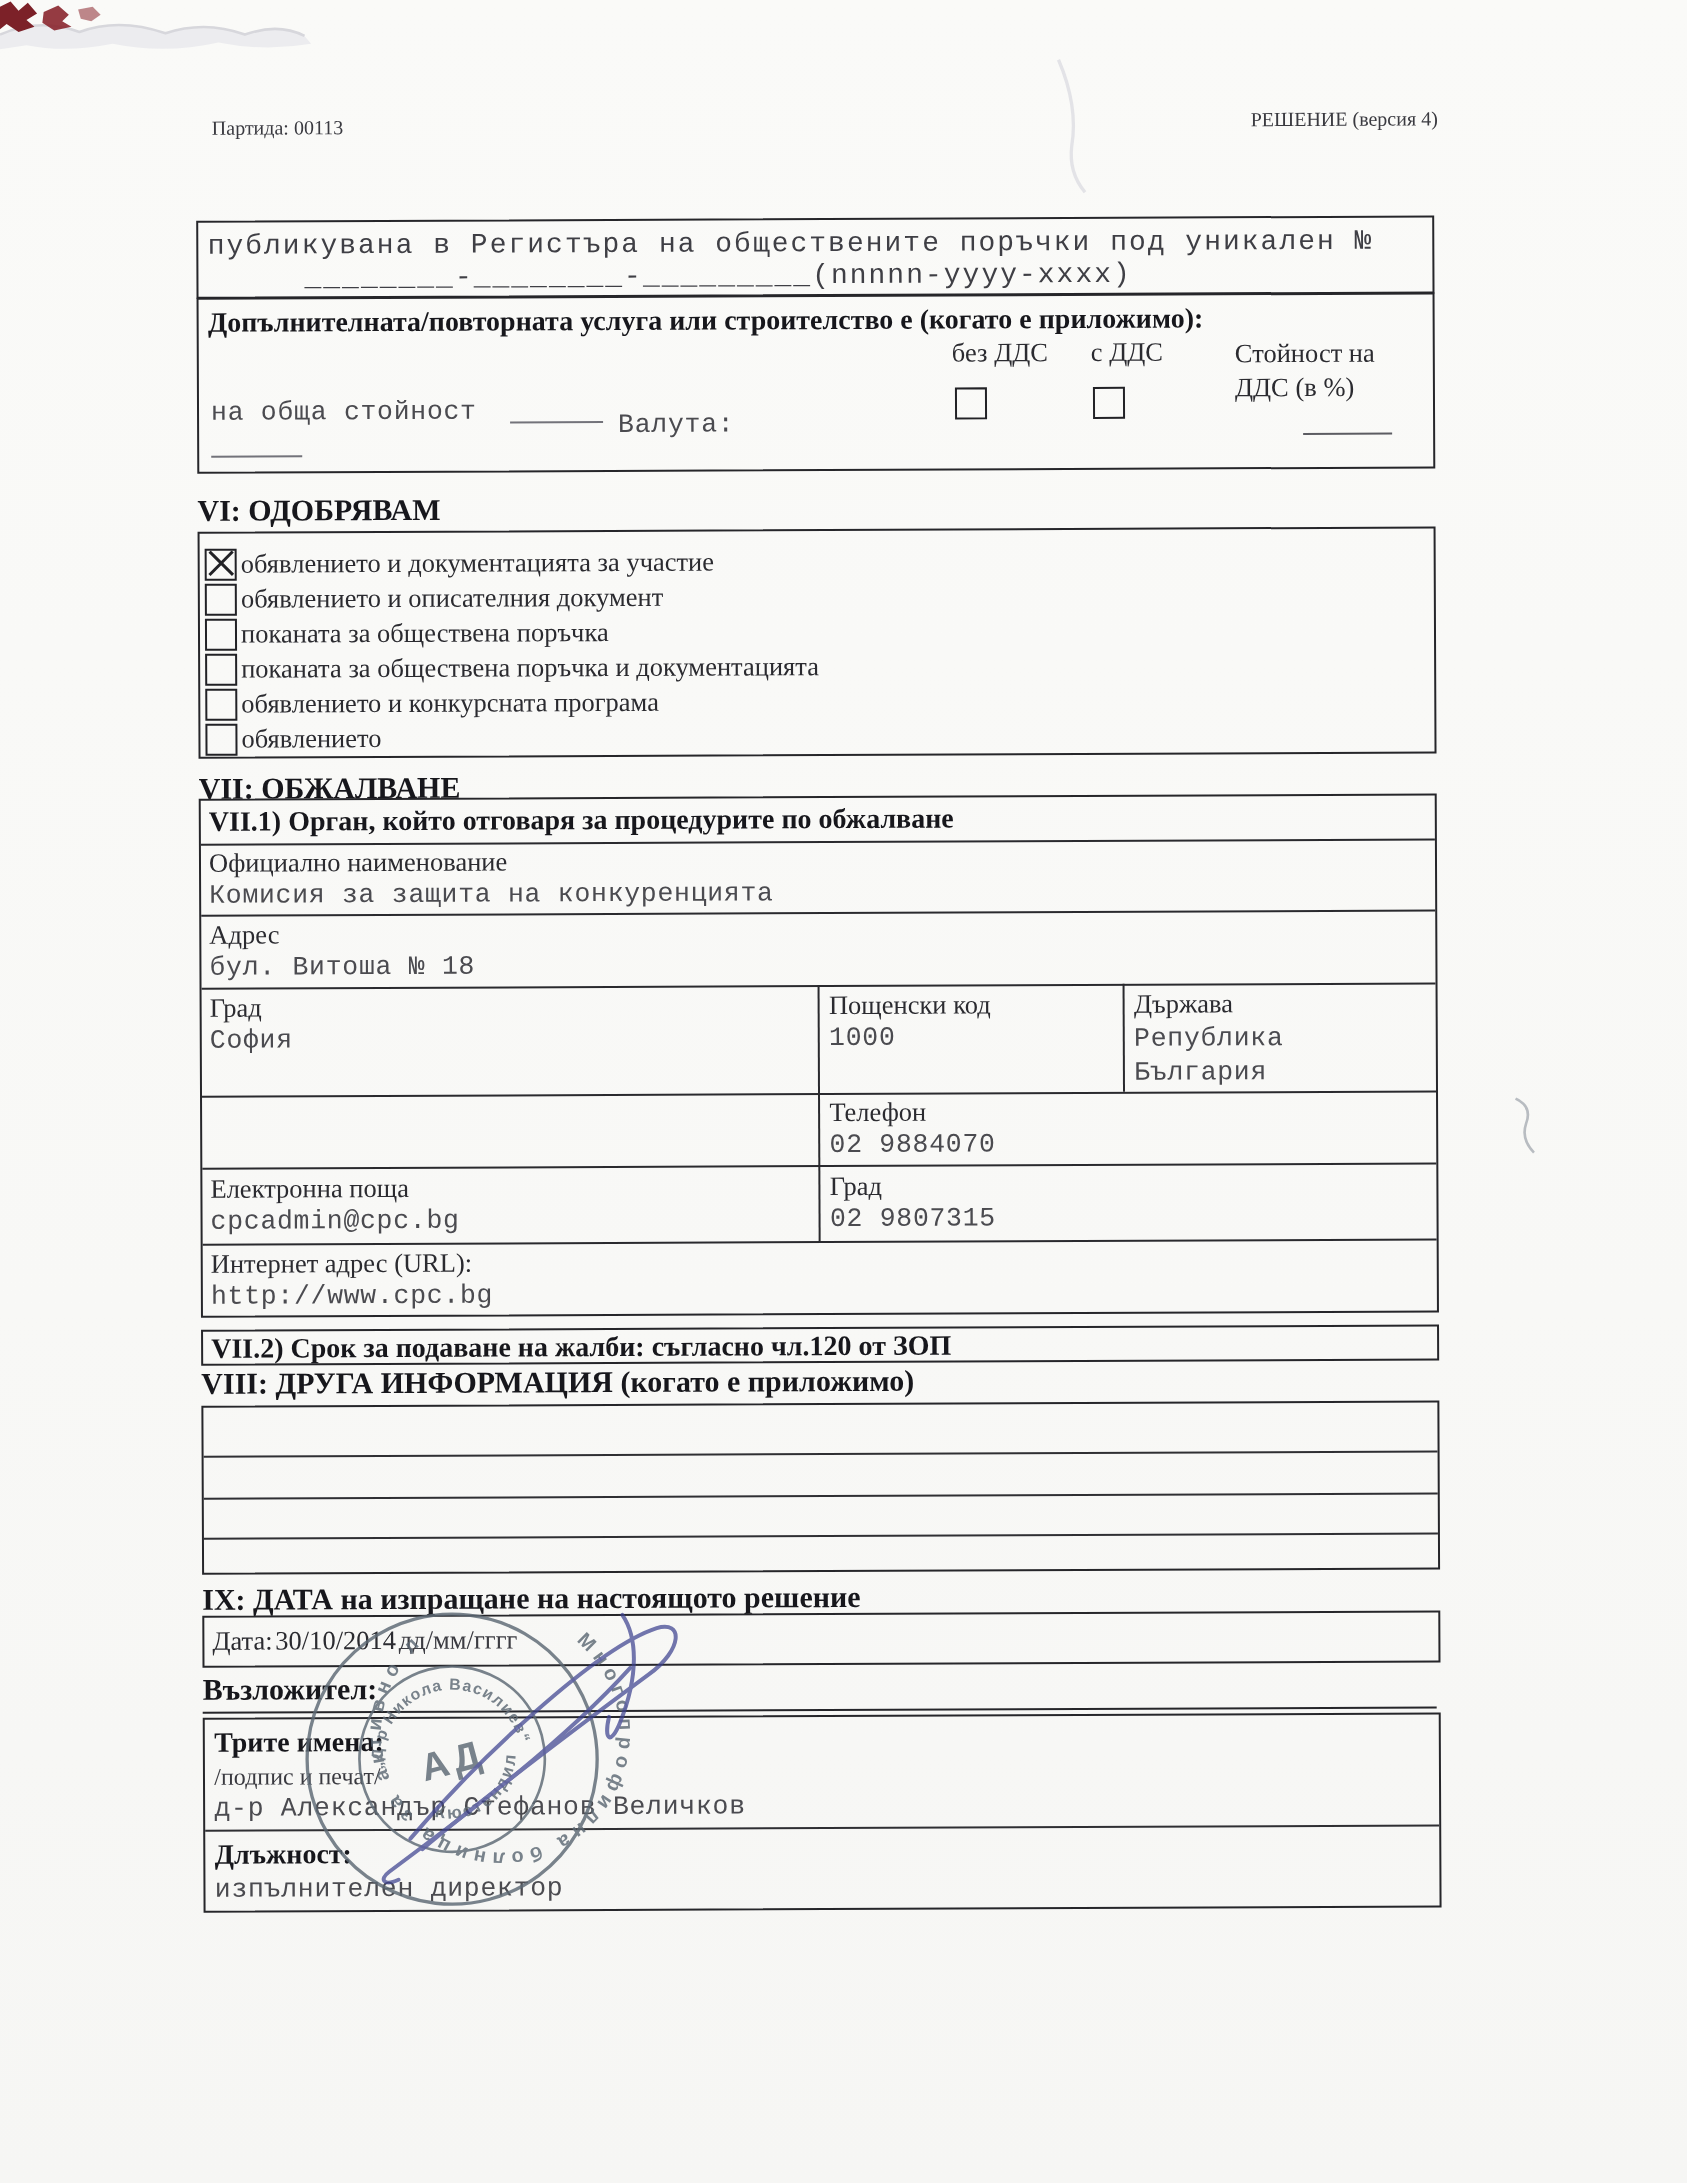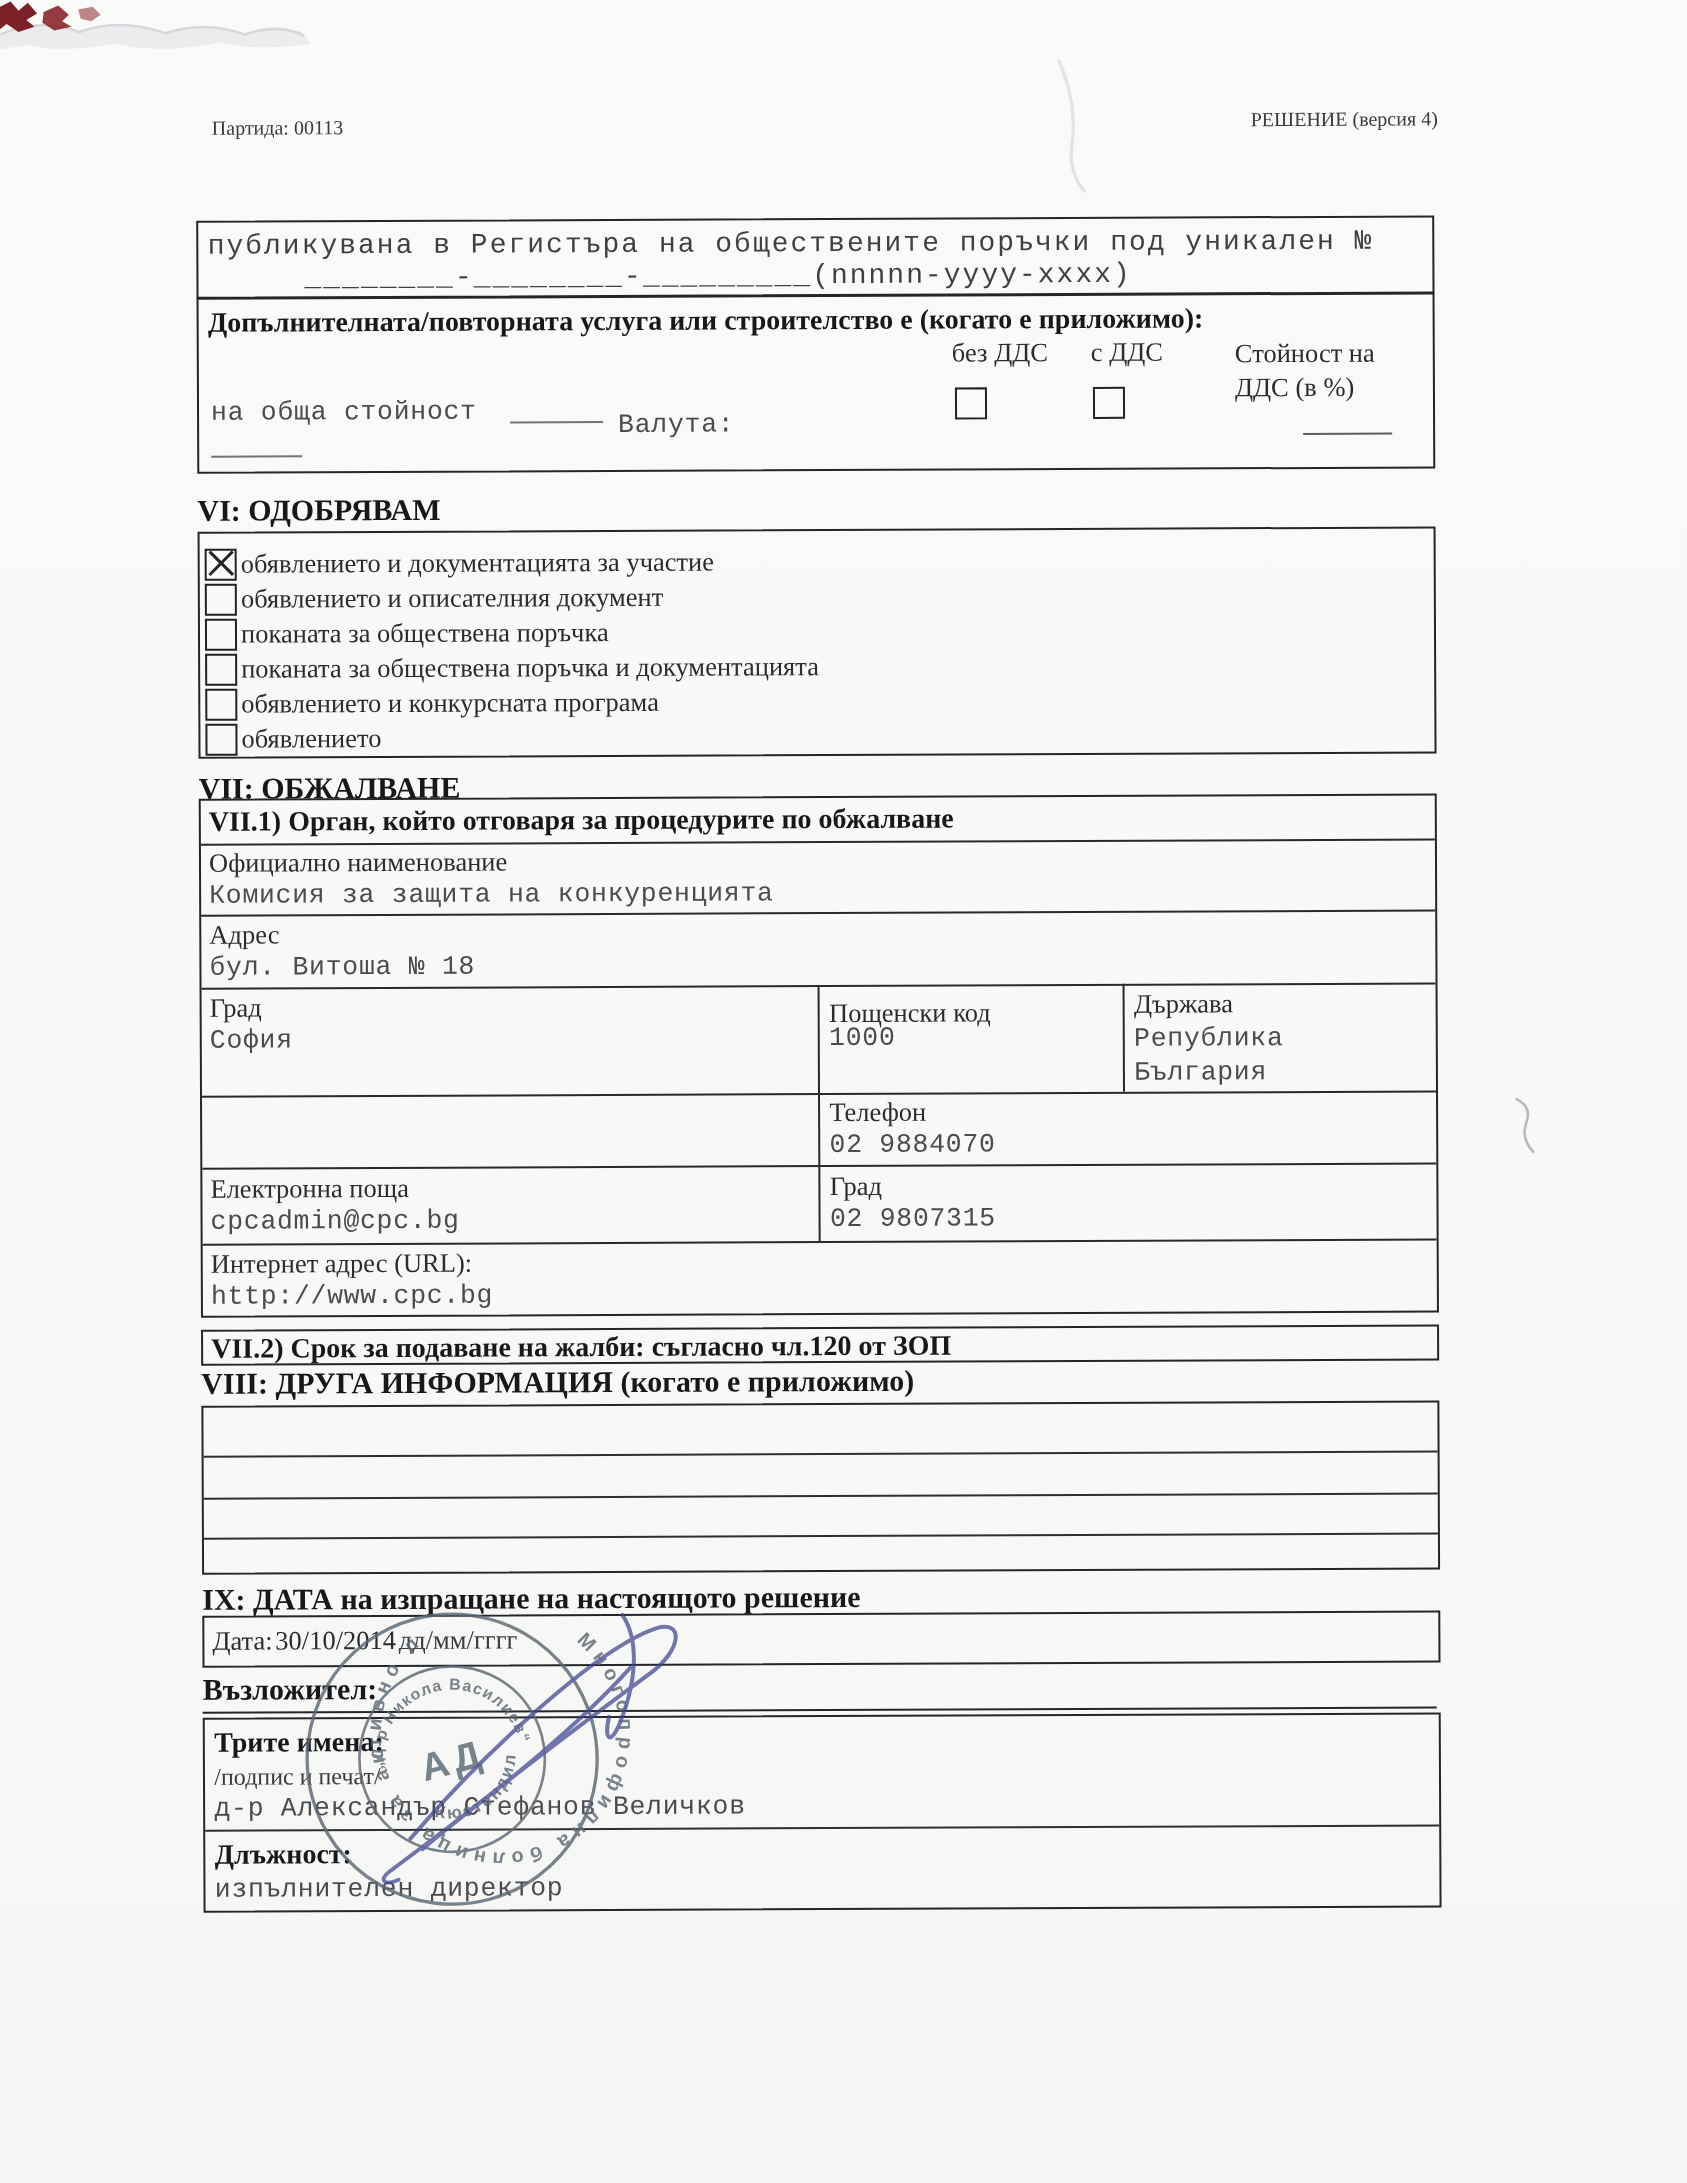--- a/index.html
+++ b/index.html
@@ -110,21 +110,21 @@
       <div class="abs row-b" style="left:0;top:114px;width:100%;height:73px;">
         <div class="abs lbl serif" style="left:8px;top:5.3px;">Адрес</div>
         <div class="abs mono val" style="left:8px;top:38px;">бул. Витоша № 18</div>
       </div>
       <div class="abs row-b" style="left:0;top:187px;width:100%;height:108px;">
         <div class="abs" style="left:0;top:0;width:616px;height:100%;">
           <div class="abs lbl serif" style="left:8px;top:5.3px;">Град</div>
           <div class="abs mono val" style="left:8px;top:38px;">София</div>
         </div>
         <div class="abs cell-l" style="left:616px;top:0;width:305px;height:100%;">
-          <div class="abs lbl serif" style="left:9.3px;top:5.3px;margin-top:8px;">Пощенски код</div>
+          <div class="abs lbl serif" style="left:9.3px;top:5.3px;">Пощенски код</div>
           <div class="abs mono val" style="left:9.3px;top:38px;">1000</div>
         </div>
         <div class="abs cell-l" style="left:921px;top:0;width:311px;height:100%;">
           <div class="abs lbl serif" style="left:9.3px;top:5.3px;">Държава</div>
           <div class="abs mono val" style="left:9.3px;top:38px;width:284px;line-height:34px;">Република България</div>
         </div>
       </div>
       <div class="abs row-b" style="left:0;top:294px;width:100%;height:73px;">
         <div class="abs cell-l" style="left:616px;top:0;width:618px;height:100%;">
           <div class="abs lbl serif" style="left:9.3px;top:5.3px;">Телефон</div>

